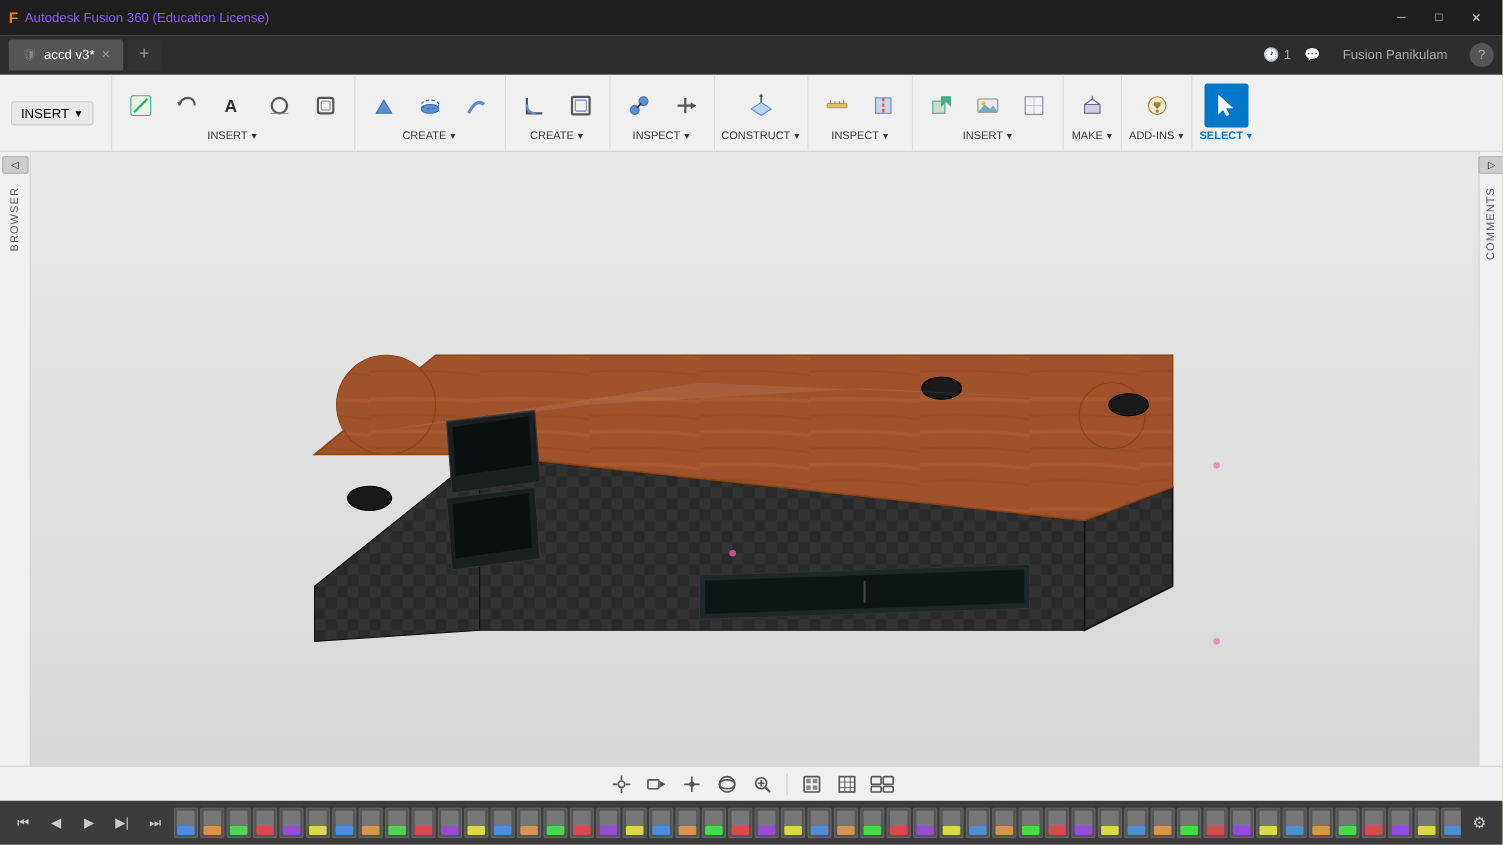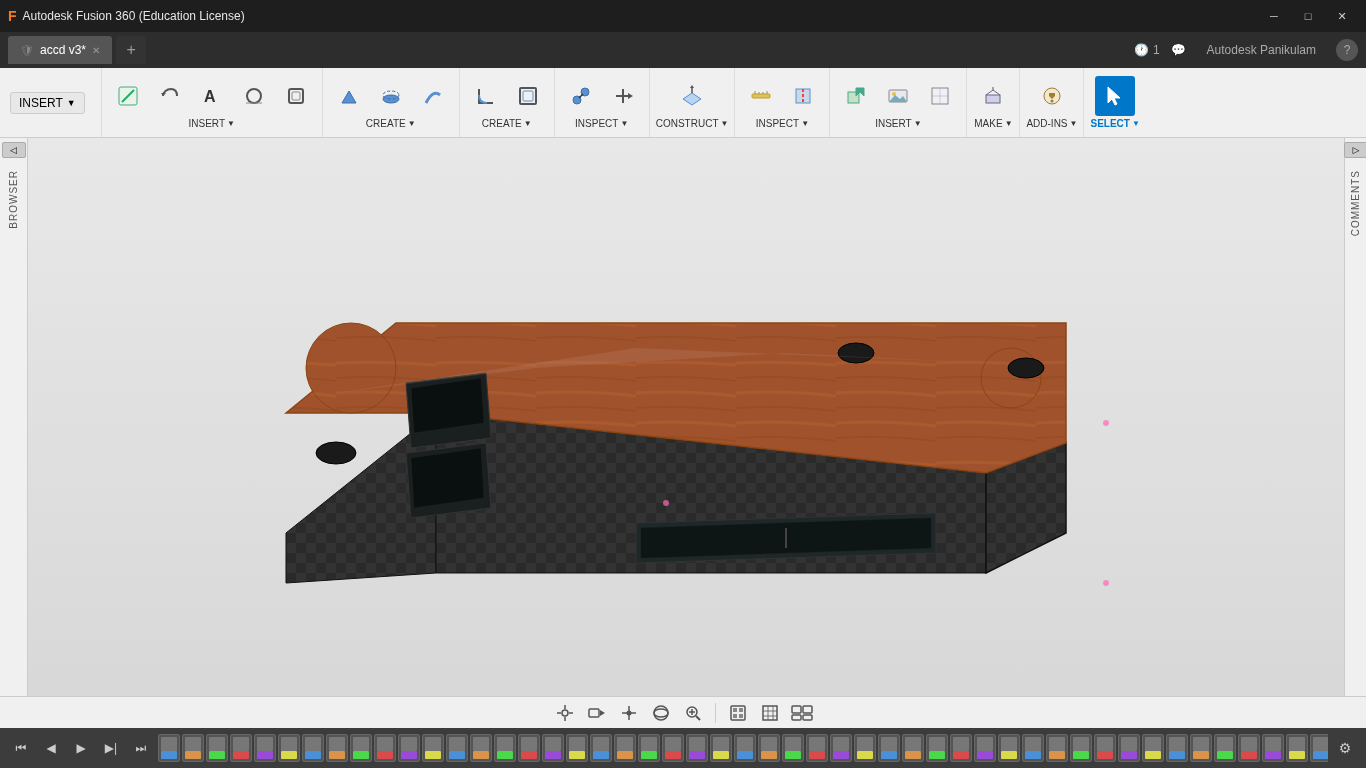--- a/index.html
+++ b/index.html
@@ -187,40 +187,40 @@
       border-left: 1px solid #ccc;
       display: flex; flex-direction: column; align-items: center;
       padding-top: 4px;
     }
   </style>
 </head>
 <body>
 
 <div id="titlebar">
   <span class="app-icon" style="color:#f47920; font-weight:bold; font-size:14px; margin-right:6px;">F</span>
-  <span style="font-size:12px; color:#e5e5e5;">Autodesk Fusion 360 (Education License)</span>
+  <span style="font-size:12px; color:#8b5cf6;">Autodesk Fusion 360 (Education License)</span>
   <span class="title" style="color:#ccc;"></span>
   <div class="win-controls">
     <div class="win-btn">─</div>
     <div class="win-btn">□</div>
     <div class="win-btn close">✕</div>
   </div>
 </div>
 
 <div id="tabbar">
   <div class="tab-item active">
     <span style="color:#888; font-size:11px;">🛡</span>
     <span>accd v3*</span>
     <span class="tab-close">✕</span>
   </div>
   <div class="tab-item" style="background:#333; color:#999; font-size:16px; padding:0 10px;">+</div>
   <div class="tab-controls">
     <span style="cursor:pointer;">🕐 <span>1</span></span>
     <span style="cursor:pointer;">💬</span>
-    <span style="margin-left:8px;">Autodesk Panikulam</span>
+    <span style="margin-left:8px;">Fusion Panikulam</span>
     <span style="cursor:pointer; width:22px; height:22px; border-radius:50%; background:#555; display:inline-flex; align-items:center; justify-content:center; font-size:12px; margin-left:8px;">?</span>
   </div>
 </div>
 
 <div id="toolbar">
 
   <div class="toolbar-section" style="border-right:1px solid #ddd; padding-right:8px;">
     <div class="model-selector">
       <span>INSERT</span>
       <span style="font-size:9px;">▼</span>

